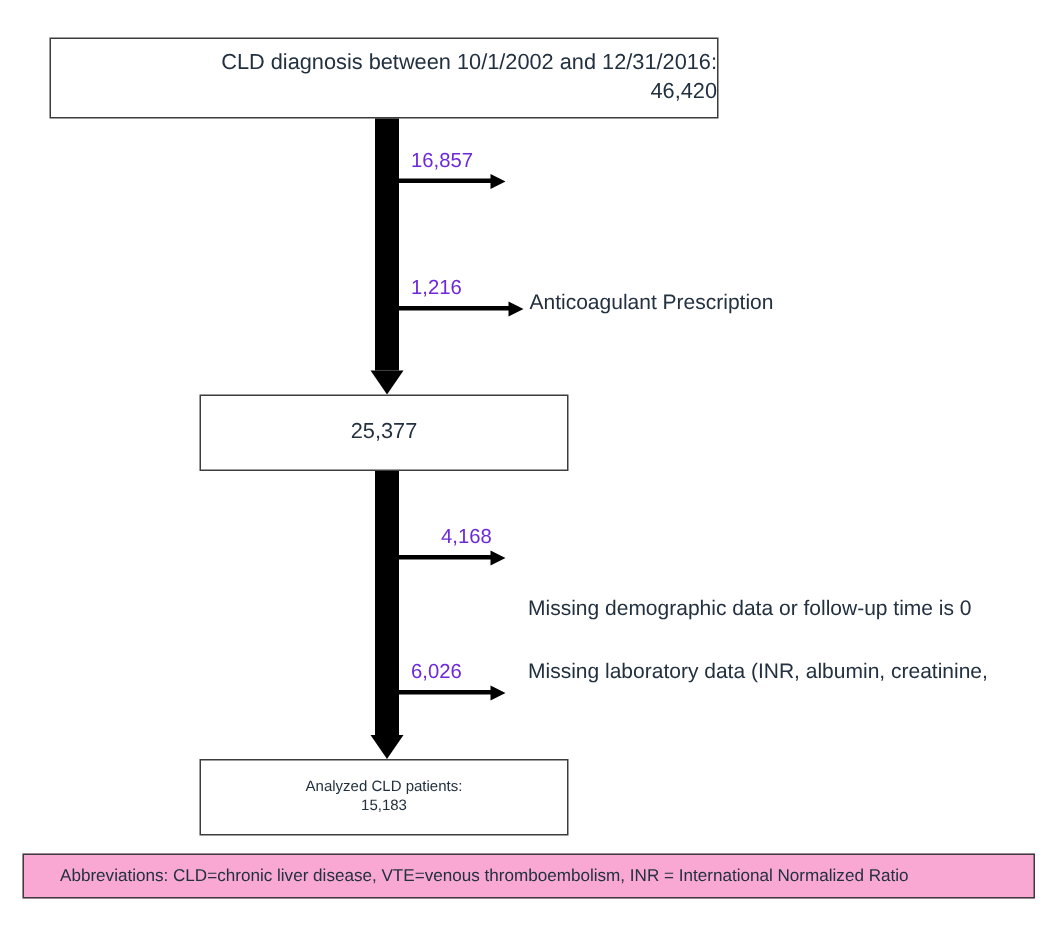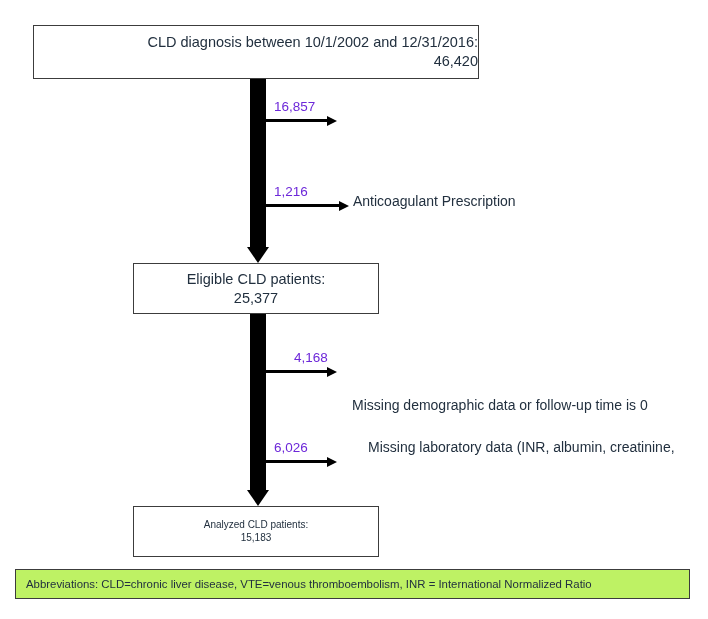--- a/index.html
+++ b/index.html
@@ -66,24 +66,24 @@
 
   
   #abbrev-box {
     position: absolute;
     left: 15px;
     top: 569px;
     width: 675px;
     height: 30px;
     box-sizing: border-box;
     border: 1.4px solid #3c3c3c;
-    background: #bef264;
+    background: #f9a8d4;
     display: flex;
     align-items: center;
-    padding-left: 10px;
+    padding-left: 24px;
     font-size: 11.4px;
     color: #22303f;
     white-space: nowrap;
   }
 
   
   .trunk {
     position: absolute;
   }
   .trunk .shaft {
@@ -185,21 +185,21 @@
   #branch3 .bshaft { width: 64px; }
   #branch3 .bhead { left: 63px; }
   #count3 { left: 274px; top: 350px; margin-left: 20px; }
   #label3 { left: 352px; top: 360px; margin-top: 35px; }
 
   
   #branch4 { left: 264px; top: 459px; width: 74px; }
   #branch4 .bshaft { width: 64px; }
   #branch4 .bhead { left: 63px; }
   #count4 { left: 274px; top: 440px; }
-  #label4 { left: 368px; top: 437px; text-align: center; }
+  #label4 { left: 352px; top: 437px; text-align: center; }
 </style>
 </head>
 <body>
 
 <div id="flowchart">
 
   <div class="node-box" id="box-top">
     <span class="line">CLD diagnosis between 10/1/2002 and 12/31/2016:</span>
     <span class="line">46,420</span>
   </div>
@@ -218,21 +218,20 @@
   <div class="branch" id="branch2">
     <div class="bshaft"></div>
     <div class="bhead"></div>
   </div>
   <div class="branch-count" id="count2">1,216</div>
   <div class="branch-label" id="label2">
     <span class="wrapline">Anticoagulant Prescription</span>
   </div>
 
   <div class="node-box" id="box-eligible">
-    <span class="line">Eligible CLD patients:</span>
     <span class="line">25,377</span>
   </div>
 
   <div class="trunk" id="trunk-lower">
     <div class="shaft"></div>
     <div class="head"></div>
   </div>
 
   <div class="branch" id="branch3">
     <div class="bshaft"></div>

